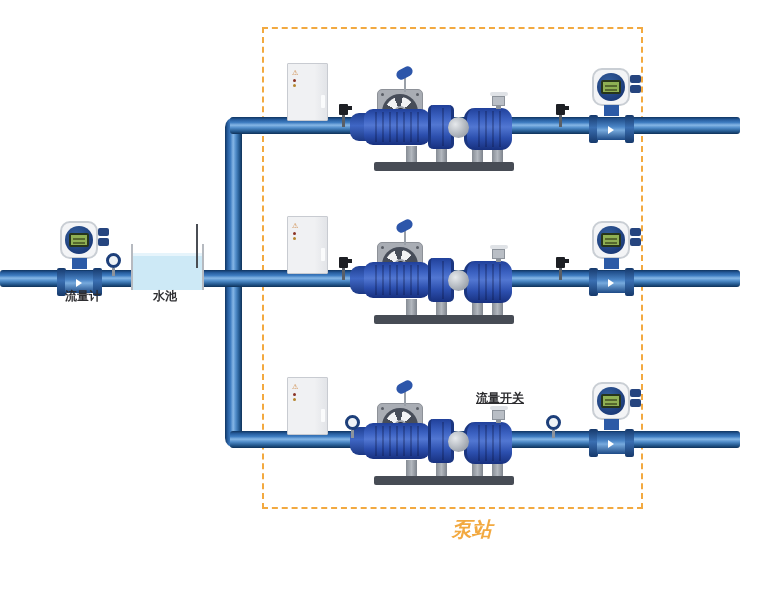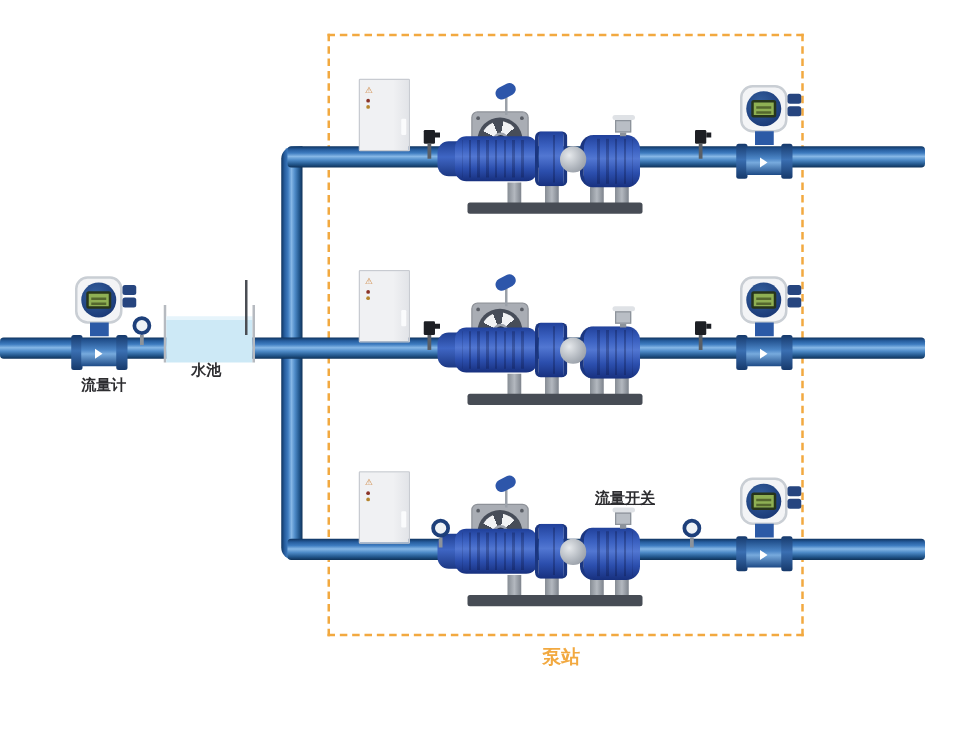--- a/index.html
+++ b/index.html
@@ -21,24 +21,24 @@
   #riser{left:225px;top:117px;height:331px;border-radius:10px 0 0 10px;}
   #pipe-main{left:0;top:270px;width:740px;}
   #pipe-row1{left:230px;top:117px;width:510px;}
   #pipe-row3{left:230px;top:431px;width:510px;}
 
   
   #station-box{left:262px;top:27px;width:381px;height:482px;border:2px dashed var(--station-accent,#f2a940);z-index:0;}
 
   
   .lbl{font-size:12px;font-weight:bold;color:#2d2d30;text-align:center;z-index:6;}
-  #lbl-flowmeter{left:57px;top:300px;width:52px;}
+  #lbl-flowmeter{left:57px;top:288px;width:52px;}
   #lbl-pool{left:139px;top:288px;width:52px;}
   #lbl-flowswitch{left:462px;top:390px;width:76px;text-decoration:underline;}
-  #lbl-station{left:399px;top:516px;width:100px;font-size:15px;color:var(--station-accent,#efa238);z-index:6;}
+  #lbl-station{left:422px;top:516px;width:100px;font-size:20px;color:var(--station-accent,#efa238);z-index:6;font-style:italic;}
 
   
   .pool-wall{width:2px;height:46px;top:244px;background:#b6bac0;z-index:3;}
   #pool-water{left:133px;top:253px;width:69px;height:37px;z-index:3;
     background:linear-gradient(180deg,#e6f4fb 0 3px,var(--water-blue,#cde9f6) 3px);}
   #pool-antenna{left:196px;top:224px;width:2px;height:44px;background:#4a4e54;z-index:4;}
 
   
   .row{left:0;top:0;width:768px;height:592px;z-index:3;}
   .row *{position:absolute;}

